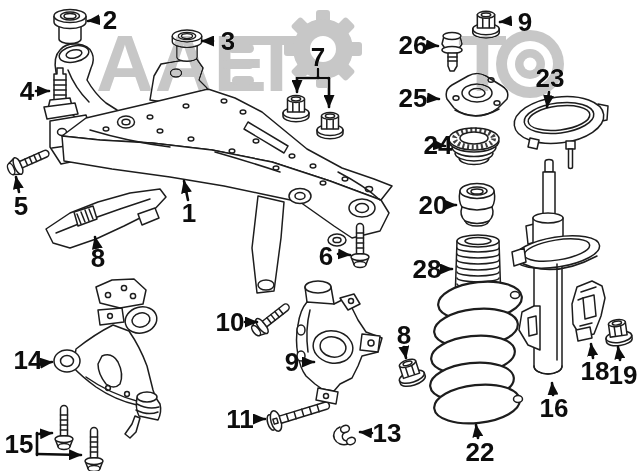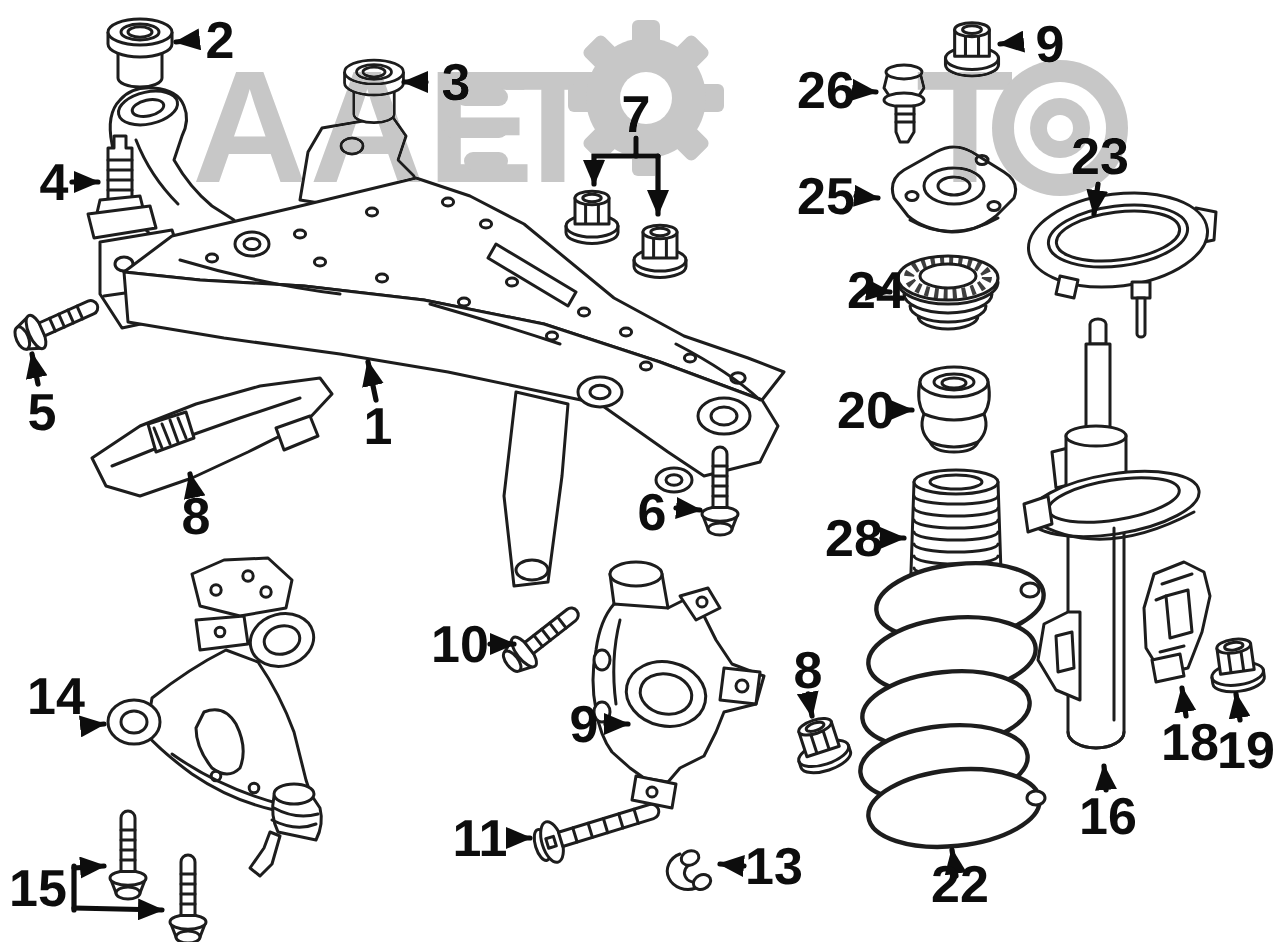--- a/index.html
+++ b/index.html
@@ -304,29 +304,29 @@
   <span class="lbl" style="left:27px;top:91px">4</span>
   <span class="lbl" style="left:21px;top:206px">5</span>
   <span class="lbl" style="left:326px;top:256px">6</span>
   <span class="lbl" style="left:318px;top:57px">7</span>
   <span class="lbl" style="left:98px;top:258px">8</span>
   <span class="lbl" style="left:292px;top:362px">9</span>
   <span class="lbl" style="left:230px;top:322px">10</span>
   <span class="lbl" style="left:240px;top:419px">11</span>
   <span class="lbl" style="left:404px;top:335px">8</span>
   <span class="lbl" style="left:387px;top:433px">13</span>
-  <span class="lbl" style="left:28px;top:348px">14</span>
+  <span class="lbl" style="left:28px;top:360px">14</span>
   <span class="lbl" style="left:19px;top:444px">15</span>
   <span class="lbl" style="left:554px;top:408px">16</span>
   <span class="lbl" style="left:525px;top:22px">9</span>
   <span class="lbl" style="left:595px;top:371px">18</span>
   <span class="lbl" style="left:623px;top:375px">19</span>
   <span class="lbl" style="left:433px;top:205px">20</span>
   <span class="lbl" style="left:427px;top:269px">28</span>
-  <span class="lbl" style="left:480px;top:442px">22</span>
+  <span class="lbl" style="left:480px;top:452px">22</span>
   <span class="lbl" style="left:550px;top:78px">23</span>
   <span class="lbl" style="left:438px;top:145px">24</span>
   <span class="lbl" style="left:413px;top:98px">25</span>
   <span class="lbl" style="left:413px;top:45px">26</span>
 
   <div class="wm">
     <span class="wm-t" style="left:96px;top:24px">AAE</span>
     <span class="wm-t" style="left:252px;top:24px">T</span>
     <div class="wm-bar" style="left:228px;top:44px;width:26px;height:9px"></div>
     <div class="wm-bar" style="left:222px;top:60px;width:32px;height:9px"></div>

